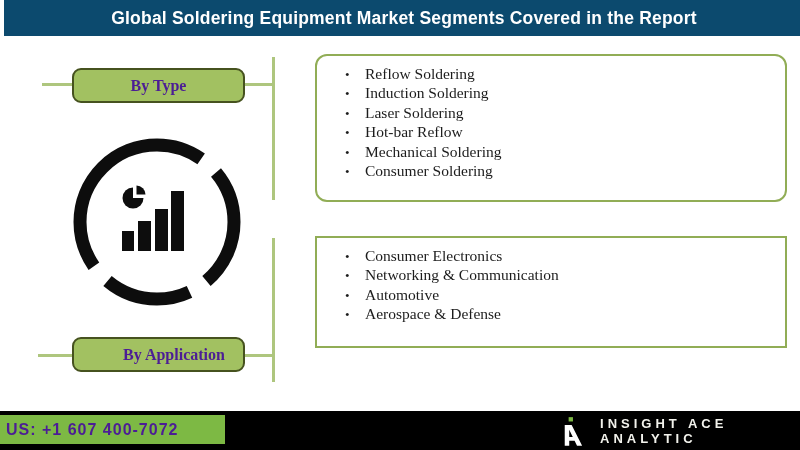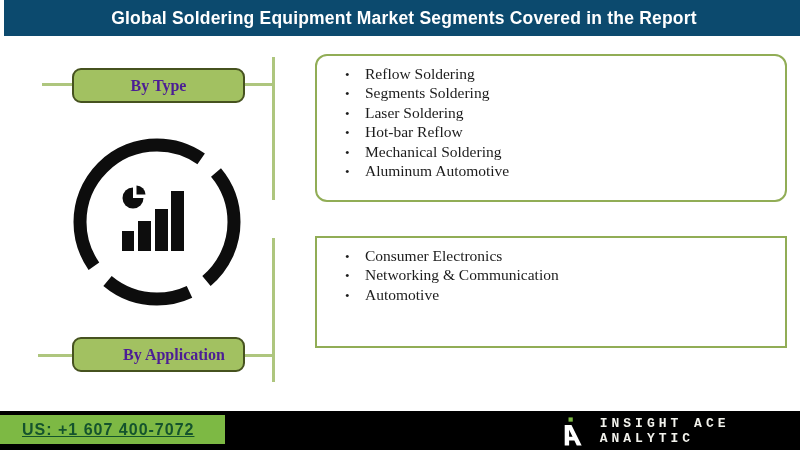--- a/index.html
+++ b/index.html
@@ -52,29 +52,29 @@
   .center-icon{position:absolute;left:63px;top:128px;}
   
   .footer{
     position:absolute;left:0;top:411px;width:800px;height:39px;background:#000000;
   }
   .phone-box{
     position:absolute;left:0;top:4px;width:225px;height:29px;
     background:#7db944;display:flex;align-items:center;
   }
   .phone-box span{
-    padding-left:22px;font-weight:bold;font-size:16px;color:#14532d;
-    letter-spacing:1px;font-family:"Liberation Sans",sans-serif;text-decoration:underline;
+    padding-left:6px;font-weight:bold;font-size:16px;color:#4c1d95;
+    letter-spacing:1px;font-family:"Liberation Sans",sans-serif;
   }
   .brand{
     position:absolute;left:563px;top:1px;height:37px;display:flex;align-items:center;
   }
   .brand .brand-name{
     margin-left:18px;color:#f2f2ec;font-size:13px;font-weight:bold;
-    letter-spacing:4px;font-family:Liberation Mono, monospace;
+    letter-spacing:4px;font-family:Liberation Sans, sans-serif;
   }
 </style>
 </head>
 <body>
 
 <div class="canvas">
 
   <div class="titlebar">
     <h1>Global Soldering Equipment Market Segments Covered in the Report</h1>
   </div>
@@ -104,33 +104,34 @@
 
     <rect x="59" y="103" width="12" height="20" fill="#0d0d0d"></rect>
     <rect x="75" y="93" width="13" height="30" fill="#0d0d0d"></rect>
     <rect x="92" y="81" width="13" height="42" fill="#0d0d0d"></rect>
     <rect x="108" y="63" width="13" height="60" fill="#0d0d0d"></rect>
   </svg>
 
   <div class="seg-box" style="top:54px;height:148px;border-radius:12px;">
     <ul>
         <li>Reflow Soldering</li>
-        <li>Segments Soldering</li>
+        <li>Induction Soldering</li>
         <li>Laser Soldering</li>
         <li>Hot-bar Reflow</li>
         <li>Mechanical Soldering</li>
-        <li>Aluminum Automotive</li>
+        <li>Consumer Soldering</li>
       </ul>
   </div>
 
   <div class="seg-box" style="top:236px;height:112px;">
     <ul>
         <li>Consumer Electronics</li>
         <li>Networking &amp; Communication</li>
         <li>Automotive</li>
+        <li>Aerospace &amp; Defense</li>
       </ul>
   </div>
 
   <div class="footer">
     <div class="phone-box">
       <span>US: +1 607 400-7072</span>
     </div>
     <div class="brand">
       <svg width="22" height="34" viewBox="0 0 22 34" aria-hidden="true">
         <rect x="6.5" y="1" width="5" height="5" fill="#7db944"></rect>

